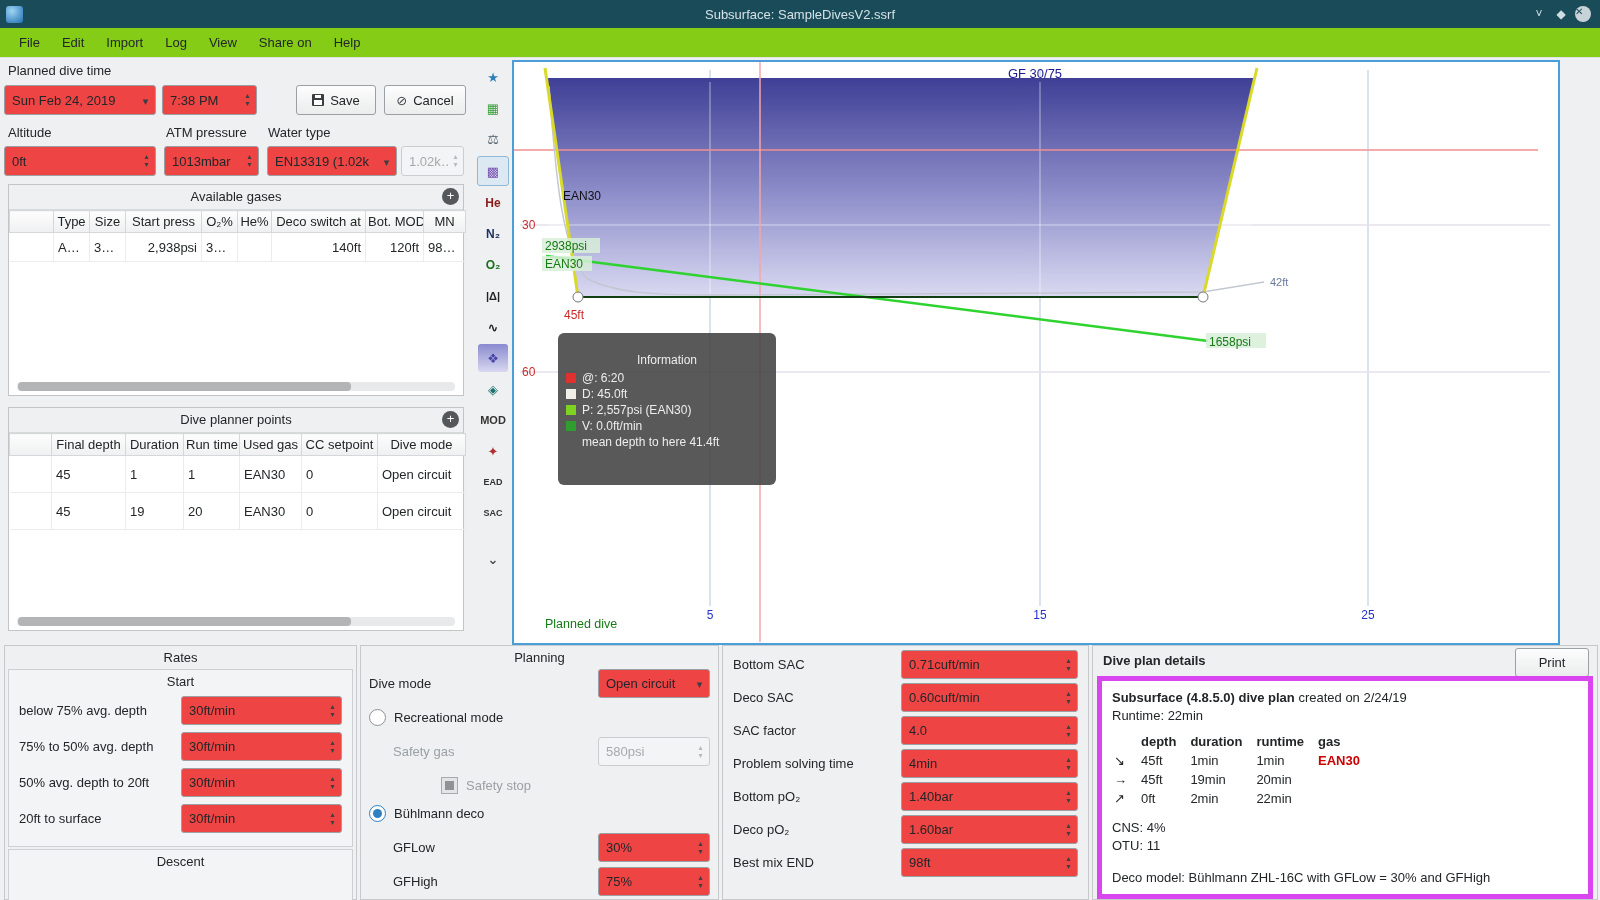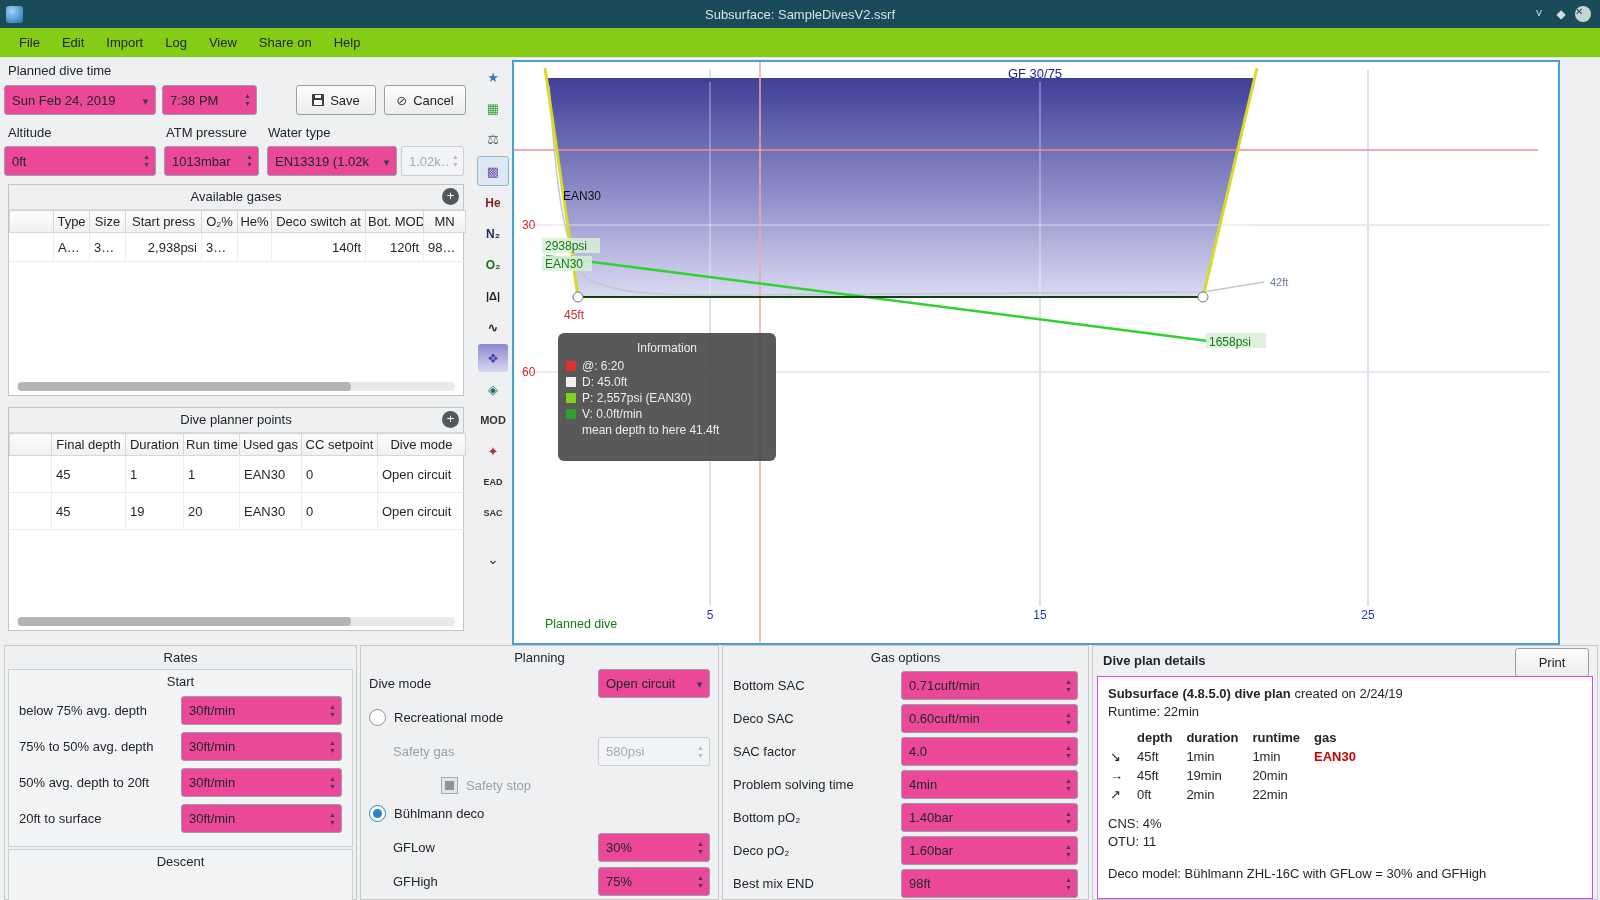--- a/index.html
+++ b/index.html
@@ -14,21 +14,21 @@
     background:radial-gradient(circle at 35% 30%,#9fd4f2,#1f6fb4);z-index:2;}
   .wctl{width:22px;height:22px;display:flex;align-items:center;justify-content:center;
     color:#cfdde2;font-size:12px;z-index:2;}
   .wclose{background:#c7d3d8;color:#1a4b59;border-radius:50%;width:16px;height:16px;
     font-size:10px;font-weight:bold;}
   
   #menubar{left:0;top:28px;width:1600px;height:30px;background:#84cc16;
     border-bottom:1px solid #e2e3e4;display:flex;align-items:center;padding-left:8px;}
   .menu-item{padding:0 11px;line-height:30px;}
   
-  .spin,.combo{background:#ec4899;border:1px solid #9aa0a4;border-radius:3px;
+  .spin,.combo{background:#ef4444;border:1px solid #9aa0a4;border-radius:3px;
     display:flex;align-items:center;padding-left:7px;height:30px;}
   .ar{display:flex;flex-direction:column;align-items:center;justify-content:center;
     margin-left:auto;width:17px;color:#3c3f41;}
   .ar::before{content:"▴";font-size:8px;line-height:8px;}
   .ar::after{content:"▾";font-size:8px;line-height:8px;}
   .car{margin-left:auto;width:19px;color:#3c3f41;text-align:center;}
   .car::before{content:"▾";font-size:11px;}
   .dis{color:#a6aaad;background:#f3f4f5;border-color:#cbced0;}
   .dis .ar,.dis .car{color:#b8bbbd;}
   .btn{background:linear-gradient(#fdfdfd,#ebecec);border:1px solid #9aa0a4;
@@ -59,21 +59,21 @@
     border-radius:4px;background:#b2b4b6;}
   
   .ti{width:30px;height:28px;display:flex;align-items:center;justify-content:center;
     margin:3px auto;font-weight:bold;}
   .ti.pressed{border:1px solid #8fb8d8;background:#dce8f2;border-radius:3px;}
   
   #chart{left:512px;top:60px;width:1048px;height:585px;background:#fff;
     border:2px solid #4a9ed9;}
   #tooltip{position:absolute;left:44px;top:271px;width:202px;height:112px;
     background:rgba(66,66,66,0.88);border-radius:6px;color:#ededed;font-size:12px;
-    padding:8px 8px;}
+    padding:20px 8px;}
   #tooltip .tt-title{text-align:center;margin-bottom:3px;}
   .tt-row{display:flex;align-items:center;gap:6px;line-height:16px;}
   .chip{width:10px;height:10px;flex:0 0 10px;}
   
   .bpanel{top:645px;height:255px;background:#eff0f1;border:1px solid #c6c8ca;}
   .ptitle{text-align:center;padding:4px 0 2px;}
   .subbox{margin:2px 3px;border:1px solid #cdd0d2;background:#f3f4f5;padding:2px 10px 6px;}
   .subtitle{text-align:center;margin:2px 0 2px;}
   .frow{display:flex;align-items:center;justify-content:space-between;margin:7px 0;}
   .radio{width:15px;height:15px;border-radius:50%;border:1px solid #8e9294;
@@ -81,21 +81,21 @@
   .radio.sel{border-color:#2d81c4;}
   .radio.sel::after{content:"";position:absolute;left:3px;top:3px;width:9px;height:9px;
     border-radius:50%;background:#2d81c4;}
   .cb{width:15px;height:15px;border:1px solid #a8abad;background:#e2e4e5;
     flex:0 0 15px;position:relative;}
   .cb::after{content:"";position:absolute;left:3px;top:3px;right:3px;bottom:3px;background:#8f9396;}
   .rrow{display:flex;align-items:center;gap:8px;margin:11px 8px;}
   .gray{color:#9aa0a4;}
   
   #details-body{position:absolute;left:4px;top:30px;right:4px;bottom:0;
-    background:#fff;border:1px solid #d946ef;padding:8px 10px;line-height:18px;overflow:hidden;}
+    background:#fff;border:5px solid #d946ef;padding:8px 10px;line-height:18px;overflow:hidden;}
   .plan-tbl{border-collapse:collapse;margin:8px 0 10px 2px;font-size:13px;}
   .plan-tbl th{font-weight:bold;text-align:left;padding:0 14px 1px 0;}
   .plan-tbl td{padding:0 14px 1px 0;}
   .red-b{color:#cc0000;font-weight:bold;}
   svg text{font-family:"Liberation Sans","DejaVu Sans",sans-serif;}
 </style>
 </head>
 <body>
 
 <div class="abs" id="titlebar">
@@ -431,21 +431,20 @@
     <span>GFHigh</span>
     <div class="spin" style="width:103px;height:27px">
         <span>75%</span>
         <span class="ar"></span>
       </div>
   </div>
 
 </div>
 
 <div class="abs bpanel" style="left:722px;width:367px">
-  <div class="ptitle">Gas options</div>
   <div class="frow" style="margin:4px 10px">
     <span>Bottom SAC</span>
     <div class="spin" style="width:168px;height:27px">
         <span>0.71cuft/min</span>
         <span class="ar"></span>
       </div>
   </div>
   <div class="frow" style="margin:4px 10px">
     <span>Deco SAC</span>
     <div class="spin" style="width:168px;height:27px">

